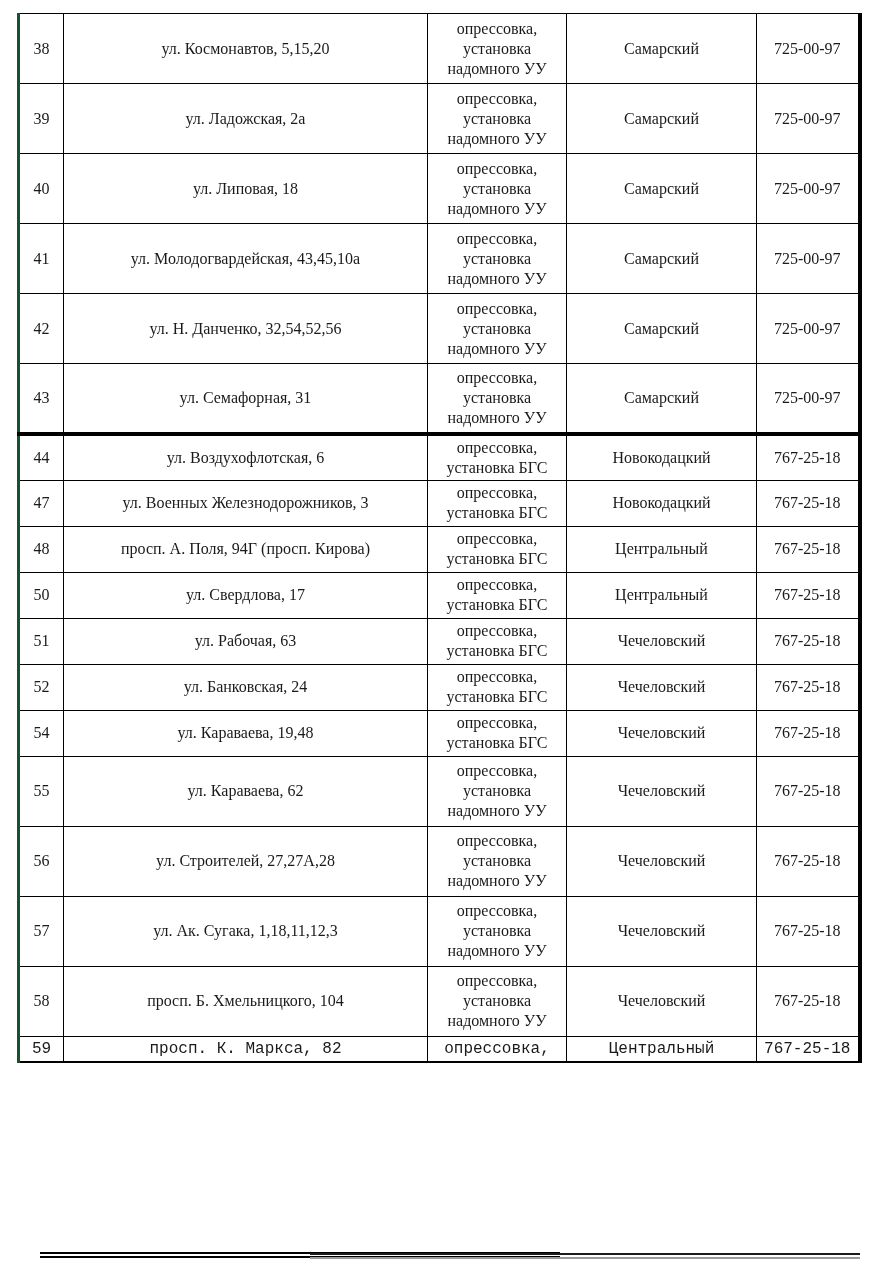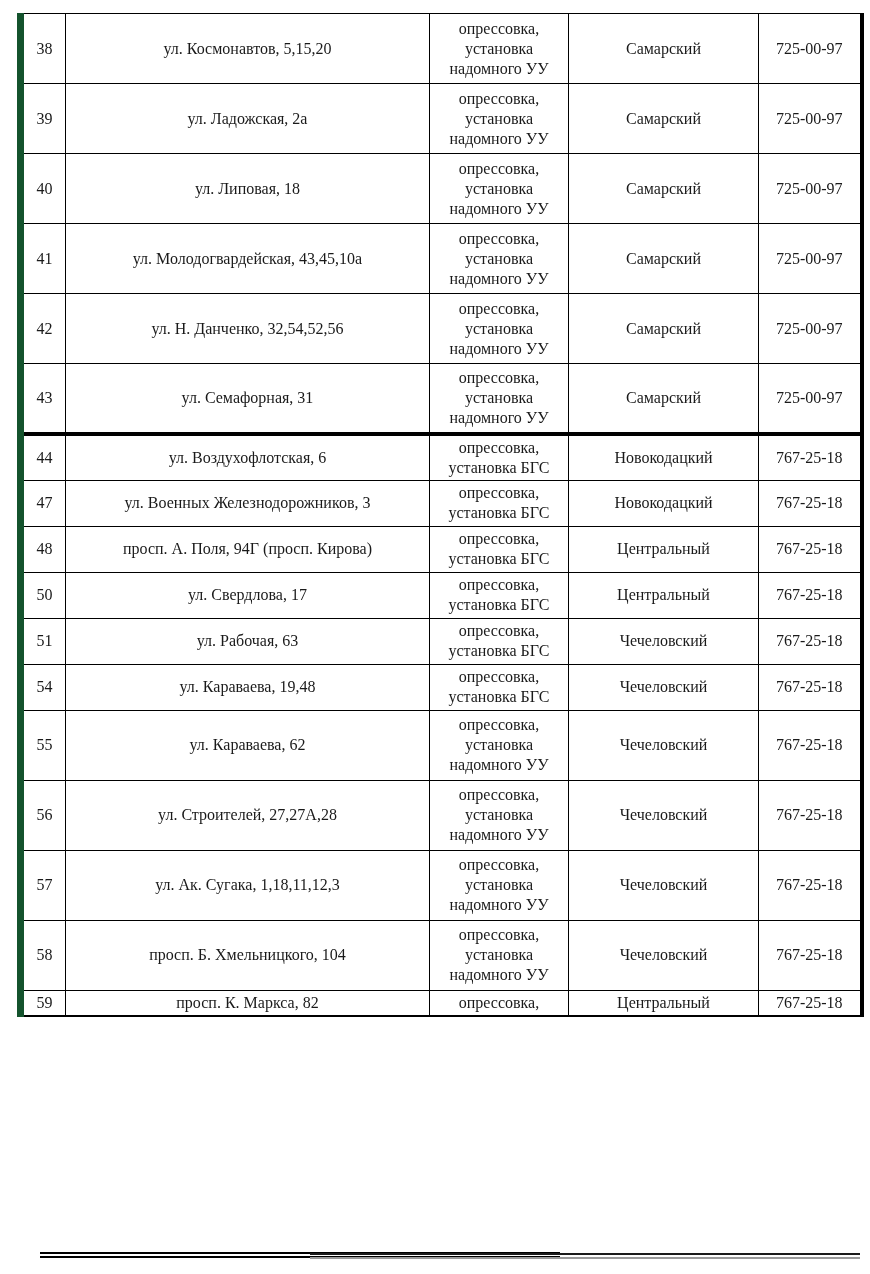--- a/index.html
+++ b/index.html
@@ -24,33 +24,33 @@
   table.schedule td {
     border: 1.4px solid #000;
     padding: 2px 4px;
     text-align: center;
     vertical-align: middle;
     line-height: 20px;
     white-space: pre-line;
     overflow: hidden;
   }
   
-  table.schedule td.col-num   { border-left: 7px solid #14532d; }
+  table.schedule td.col-num   { border-left: 3px solid #14532d; }
   table.schedule td.col-phone { border-right: 4px solid #000; }
   
   table.schedule tr:first-child td { border-top: 1.6px solid #000; }
   table.schedule tr:last-child td  { border-bottom: 2px solid #000; }
   
   table.schedule tr.thick-top td { border-top: 4px solid #000; }
 
   td.col-address { text-align: left; padding-left: 11px; padding-right: 6px; }
 
   tr.tall  { height: 70px; }
   tr.mid   { height: 46px; }
-  tr.small { height: 24px; }
+  tr.small { height: 24px; font-family: Liberation Mono, monospace; }
 
   
   .double-rule {
     position: absolute;
     height: 2px;
     background: transparent;
   }
   .double-rule .line-top, .double-rule .line-bottom {
     position: absolute; left: 0; right: 0; height: 2px;
   }
@@ -162,20 +162,28 @@
         </tr>
         <tr class="mid">
           <td class="col-num">51</td>
           <td class="col-address">ул. Рабочая, 63</td>
           <td class="col-works">опрессовка,
 установка БГС</td>
           <td class="col-district">Чечеловский</td>
           <td class="col-phone">767-25-18</td>
         </tr>
         <tr class="mid">
+          <td class="col-num">52</td>
+          <td class="col-address">ул. Банковская, 24</td>
+          <td class="col-works">опрессовка,
+установка БГС</td>
+          <td class="col-district">Чечеловский</td>
+          <td class="col-phone">767-25-18</td>
+        </tr>
+        <tr class="mid">
           <td class="col-num">54</td>
           <td class="col-address">ул. Караваева, 19,48</td>
           <td class="col-works">опрессовка,
 установка БГС</td>
           <td class="col-district">Чечеловский</td>
           <td class="col-phone">767-25-18</td>
         </tr>
         <tr class="tall">
           <td class="col-num">55</td>
           <td class="col-address">ул. Караваева, 62</td>

